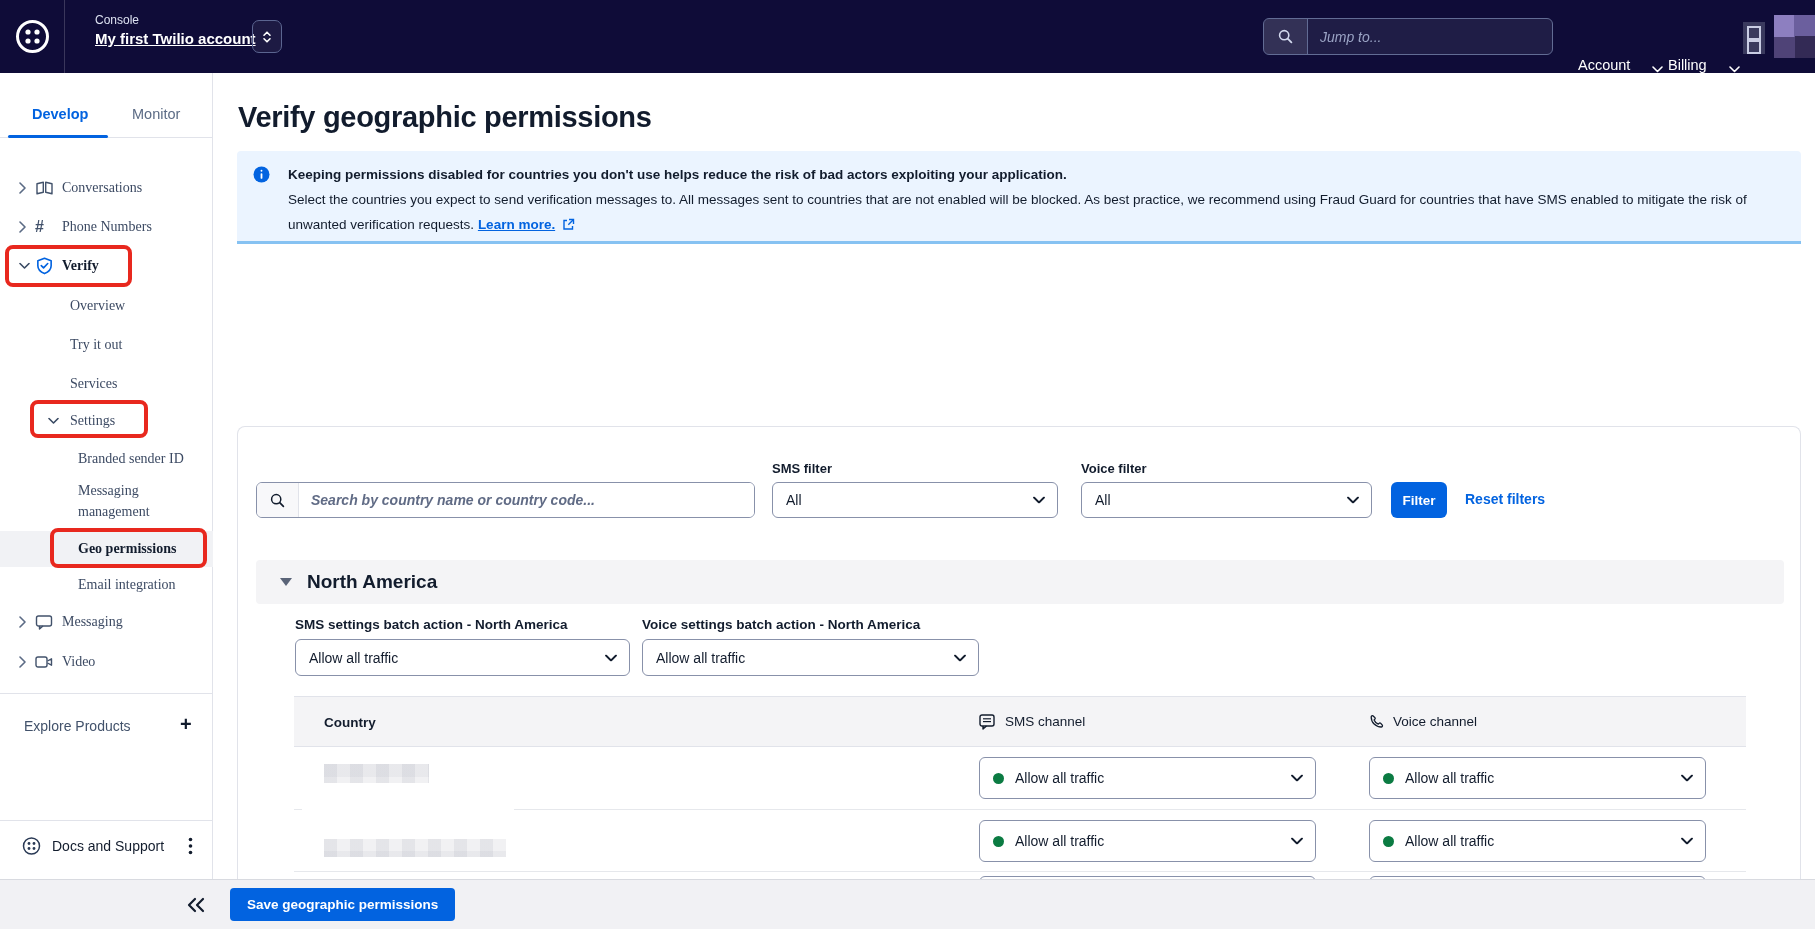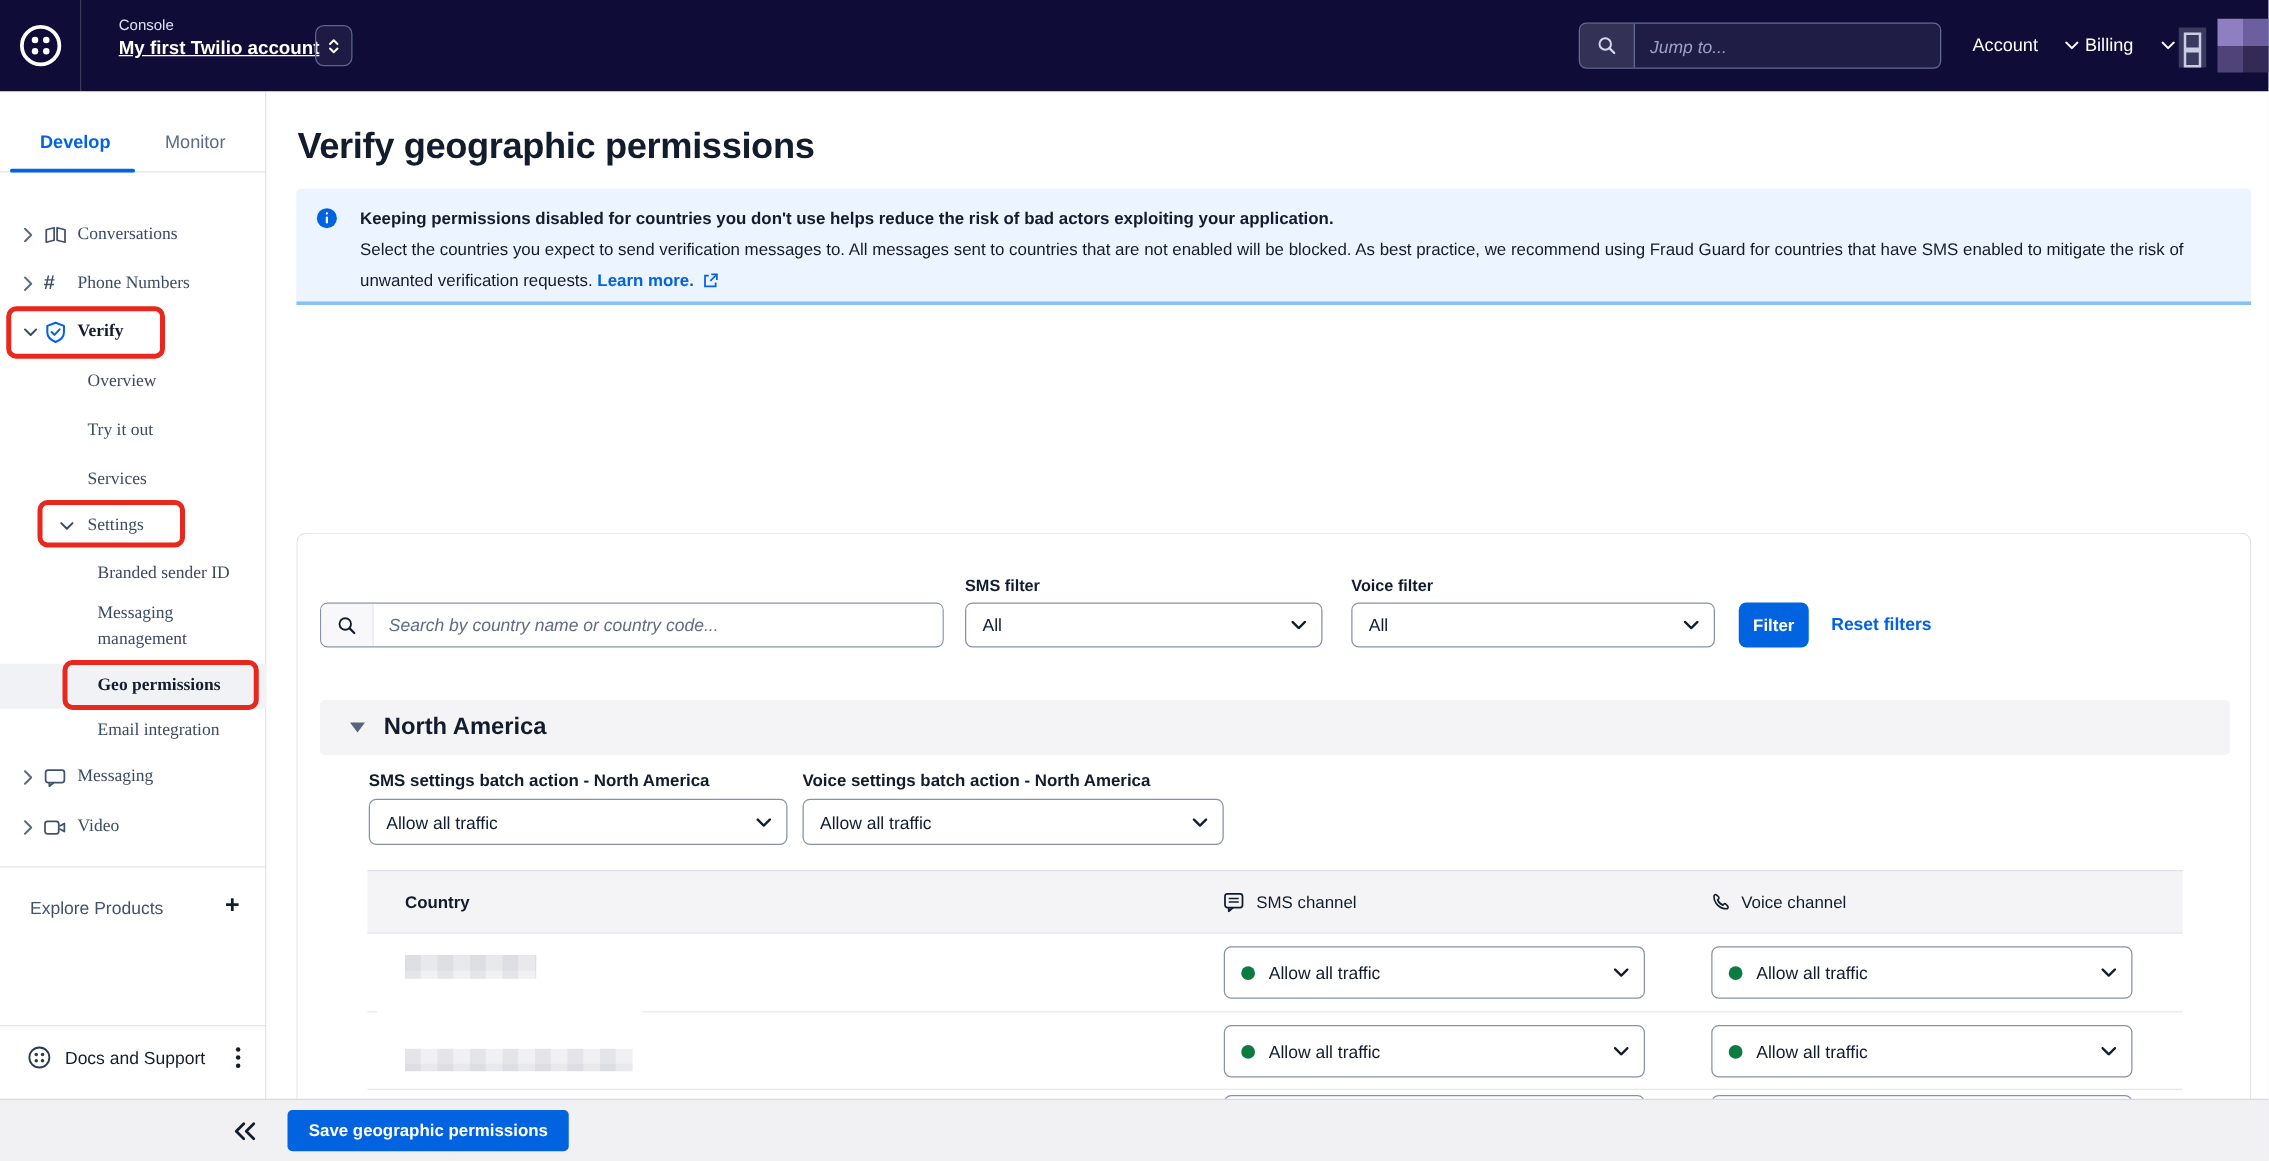--- a/index.html
+++ b/index.html
@@ -11,21 +11,21 @@
   
   .navbar { position:absolute; left:0; top:0; width:1815px; height:73px; background:#0f0c38; z-index:40; }
   .nav-divider { position:absolute; left:64px; top:0; width:1px; height:73px; background:rgba(255,255,255,0.18); }
   .console-label { position:absolute; left:95px; top:13px; font-size:12px; color:#dde2f1; }
   .account-name { position:absolute; left:95px; top:30px; font-size:15px; font-weight:700; color:#fff; text-decoration:underline; cursor:pointer; }
   .acct-switcher { position:absolute; left:252px; top:20px; width:30px; height:33px; border:1px solid #5b6590; border-radius:7px; background:rgba(255,255,255,0.06); display:flex; align-items:center; justify-content:center; cursor:pointer; }
   .nav-search { position:absolute; left:1263px; top:18px; width:290px; height:37px; border:1px solid #626c94; border-radius:6px; background:rgba(255,255,255,0.07); display:flex; align-items:stretch; overflow:hidden; }
   .nav-search .prefix { width:44px; background:rgba(255,255,255,0.09); border-right:1px solid #626c94; display:flex; align-items:center; justify-content:center; }
   .nav-search input { flex:1; background:transparent; border:none; outline:none; padding:0 12px; font-family:"Liberation Sans", sans-serif; font-style:italic; font-size:14px; color:#e8ecf8; }
   .nav-search input::placeholder { color:#9aa3c4; opacity:1; }
-  .nav-menu { position:absolute; top:0; height:73px; display:flex; align-items:center; gap:22px; color:#fff; font-size:14.5px; cursor:pointer; }
+  .nav-menu { position:absolute; top:0; height:73px; display:flex; align-items:flex-end; gap:22px; color:#fff; font-size:14.5px; cursor:pointer; }
   .pixel-flag { position:absolute; left:1743px; top:22px; width:22px; height:32px; background:#3a3a5e; }
   .pixel-flag:before, .pixel-flag:after { content:""; position:absolute; left:4px; width:10px; height:10px; border:2px solid #c9cde4; }
   .pixel-flag:before { top:4px; } .pixel-flag:after { top:18px; }
   .pixel-avatar { position:absolute; left:1774px; top:15px; width:41px; height:43px;
     background:conic-gradient(#6b5f9e 0 25%, #332a55 0 50%, #4f4377 0 75%, #8d7fc0 0); cursor:pointer; }
 
   
   .sidebar { position:absolute; left:0; top:73px; width:213px; height:807px; background:#fff; border-right:1px solid #E1E3EA; z-index:20; }
   .tab { position:absolute; top:33px; font-size:14.5px; cursor:pointer; }
   .tab.active { color:#0263E0; font-weight:700; }
@@ -53,34 +53,34 @@
   .collapse-btn { position:absolute; left:180px; top:9px; width:32px; height:32px; display:flex; align-items:center; justify-content:center; cursor:pointer; }
   .save-btn { position:absolute; left:230px; top:8px; height:33px; padding:0 17px; background:#0263E0; border:none; border-radius:4px; color:#fff; font-family:"Liberation Sans", sans-serif; font-size:13.5px; font-weight:700; cursor:pointer; }
 
   
   .main { position:absolute; left:213px; top:73px; width:1602px; height:856px; background:#fff; z-index:10; }
   .page-title { position:absolute; left:25px; top:28px; font-size:29px; font-weight:700; color:#121C2D; letter-spacing:-0.3px; }
   .banner { position:absolute; left:24px; top:78px; width:1564px; height:93px; background:#EBF4FF; border-bottom:3px solid #86C2F2; border-radius:4px 4px 0 0; }
   .banner .info-i { position:absolute; left:16px; top:15px; display:flex; }
   .banner .headline { position:absolute; left:51px; top:12px; font-size:13.5px; font-weight:700; line-height:24px; color:#121C2D; }
   .banner .bbody { position:absolute; left:51px; top:36px; width:1470px; font-size:13.5px; line-height:25px; color:#121C2D; }
-  .learn-link { color:#0263E0; font-weight:700; cursor:pointer; }
+  .learn-link { color:#0263E0; font-weight:700; text-decoration:underline; cursor:pointer; }
   .ext-icon { display:inline-block; vertical-align:-2px; margin-left:3px; }
 
   .card { position:absolute; border:1px solid #E1E3EA; background:#fff; }
   .svc-card { left:24px; top:184px; width:1564px; height:148px; border-radius:8px; }
   .svc-title { position:absolute; left:20px; top:27px; font-size:20.5px; font-weight:700; color:#121C2D; }
   .svc-sub { position:absolute; left:20px; top:60px; font-size:13.5px; color:#5b6b85; display:flex; align-items:center; gap:6px; }
   .svc-btn { position:absolute; left:20px; top:92px; height:37px; padding:0 16px; background:#fff; border:1px solid #8891AA; border-radius:6px; font-family:"Liberation Sans", sans-serif; font-size:13.5px; font-weight:600; color:#121C2D; cursor:pointer; }
 
   .filter-card { left:24px; top:353px; width:1564px; height:503px; border-radius:8px 8px 0 0; border-bottom:none; }
 
   .search-box { position:absolute; left:18px; top:55px; width:499px; height:36px; border:1px solid #8891AA; border-radius:6px; display:flex; align-items:stretch; overflow:hidden; background:#fff; }
   .search-box .prefix { width:42px; background:#F8F8FA; border-right:1px solid #E1E3EA; display:flex; align-items:center; justify-content:center; }
-  .search-box input { flex:1; border:none; outline:none; padding:0 12px; font-family:"Liberation Sans", sans-serif; font-style:italic; font-size:14px; color:#121C2D; background:#fff; }
+  .search-box input { flex:1; border:none; outline:none; padding:0 12px; font-family:"Liberation Sans", sans-serif; font-style:italic; font-size:14px; color:#121C2D; background:#fff;font-weight:bold; }
   .search-box input::placeholder { color:#606B85; opacity:1; }
 
   .fld-label { position:absolute; font-size:13px; font-weight:700; color:#121C2D; }
   .sel { position:absolute; background:#fff; border:1px solid #8891AA; border-radius:6px; display:flex; align-items:center; padding:0 13px; font-size:14px; color:#121C2D; cursor:pointer;text-align:right; }
   .sel .chev-d { position:absolute; right:12px; top:50%; transform:translateY(-50%); display:flex; }
   .sel .dot { width:11px; height:11px; border-radius:50%; background:#0B7B42; margin-right:11px; flex:0 0 auto; }
 
   .filter-btn { position:absolute; left:1153px; top:55px; width:56px; height:36px; background:#0263E0; border:none; border-radius:6px; color:#fff; font-family:"Liberation Sans", sans-serif; font-size:13.5px; font-weight:700; cursor:pointer; }
   .reset-link { position:absolute; left:1227px; top:64px; font-size:14px; font-weight:700; color:#0263E0; cursor:pointer; }
 

